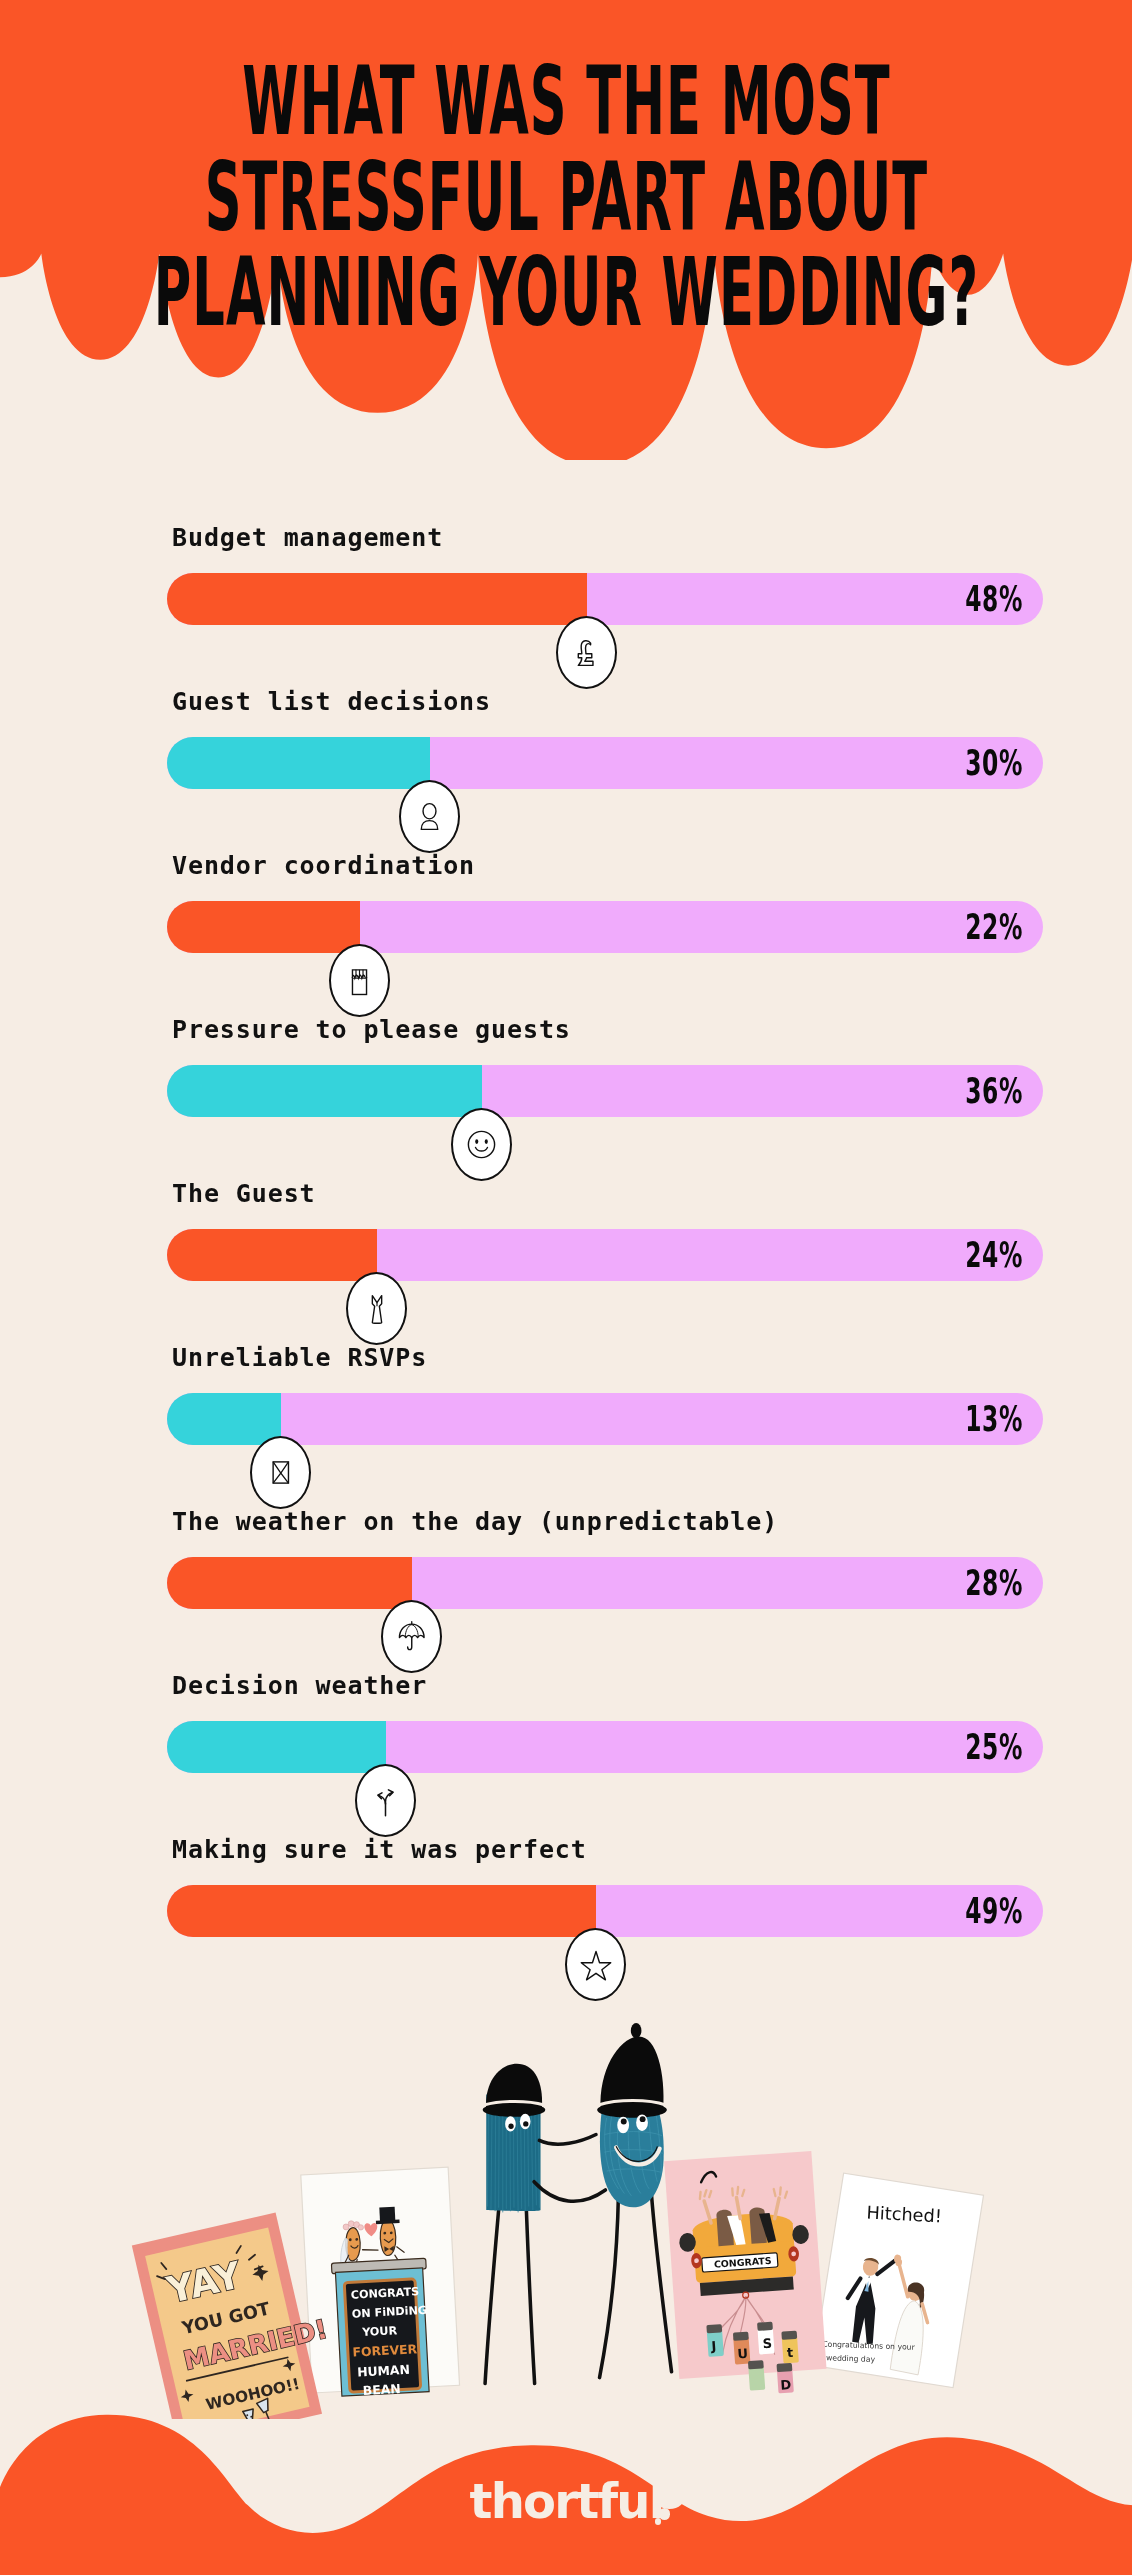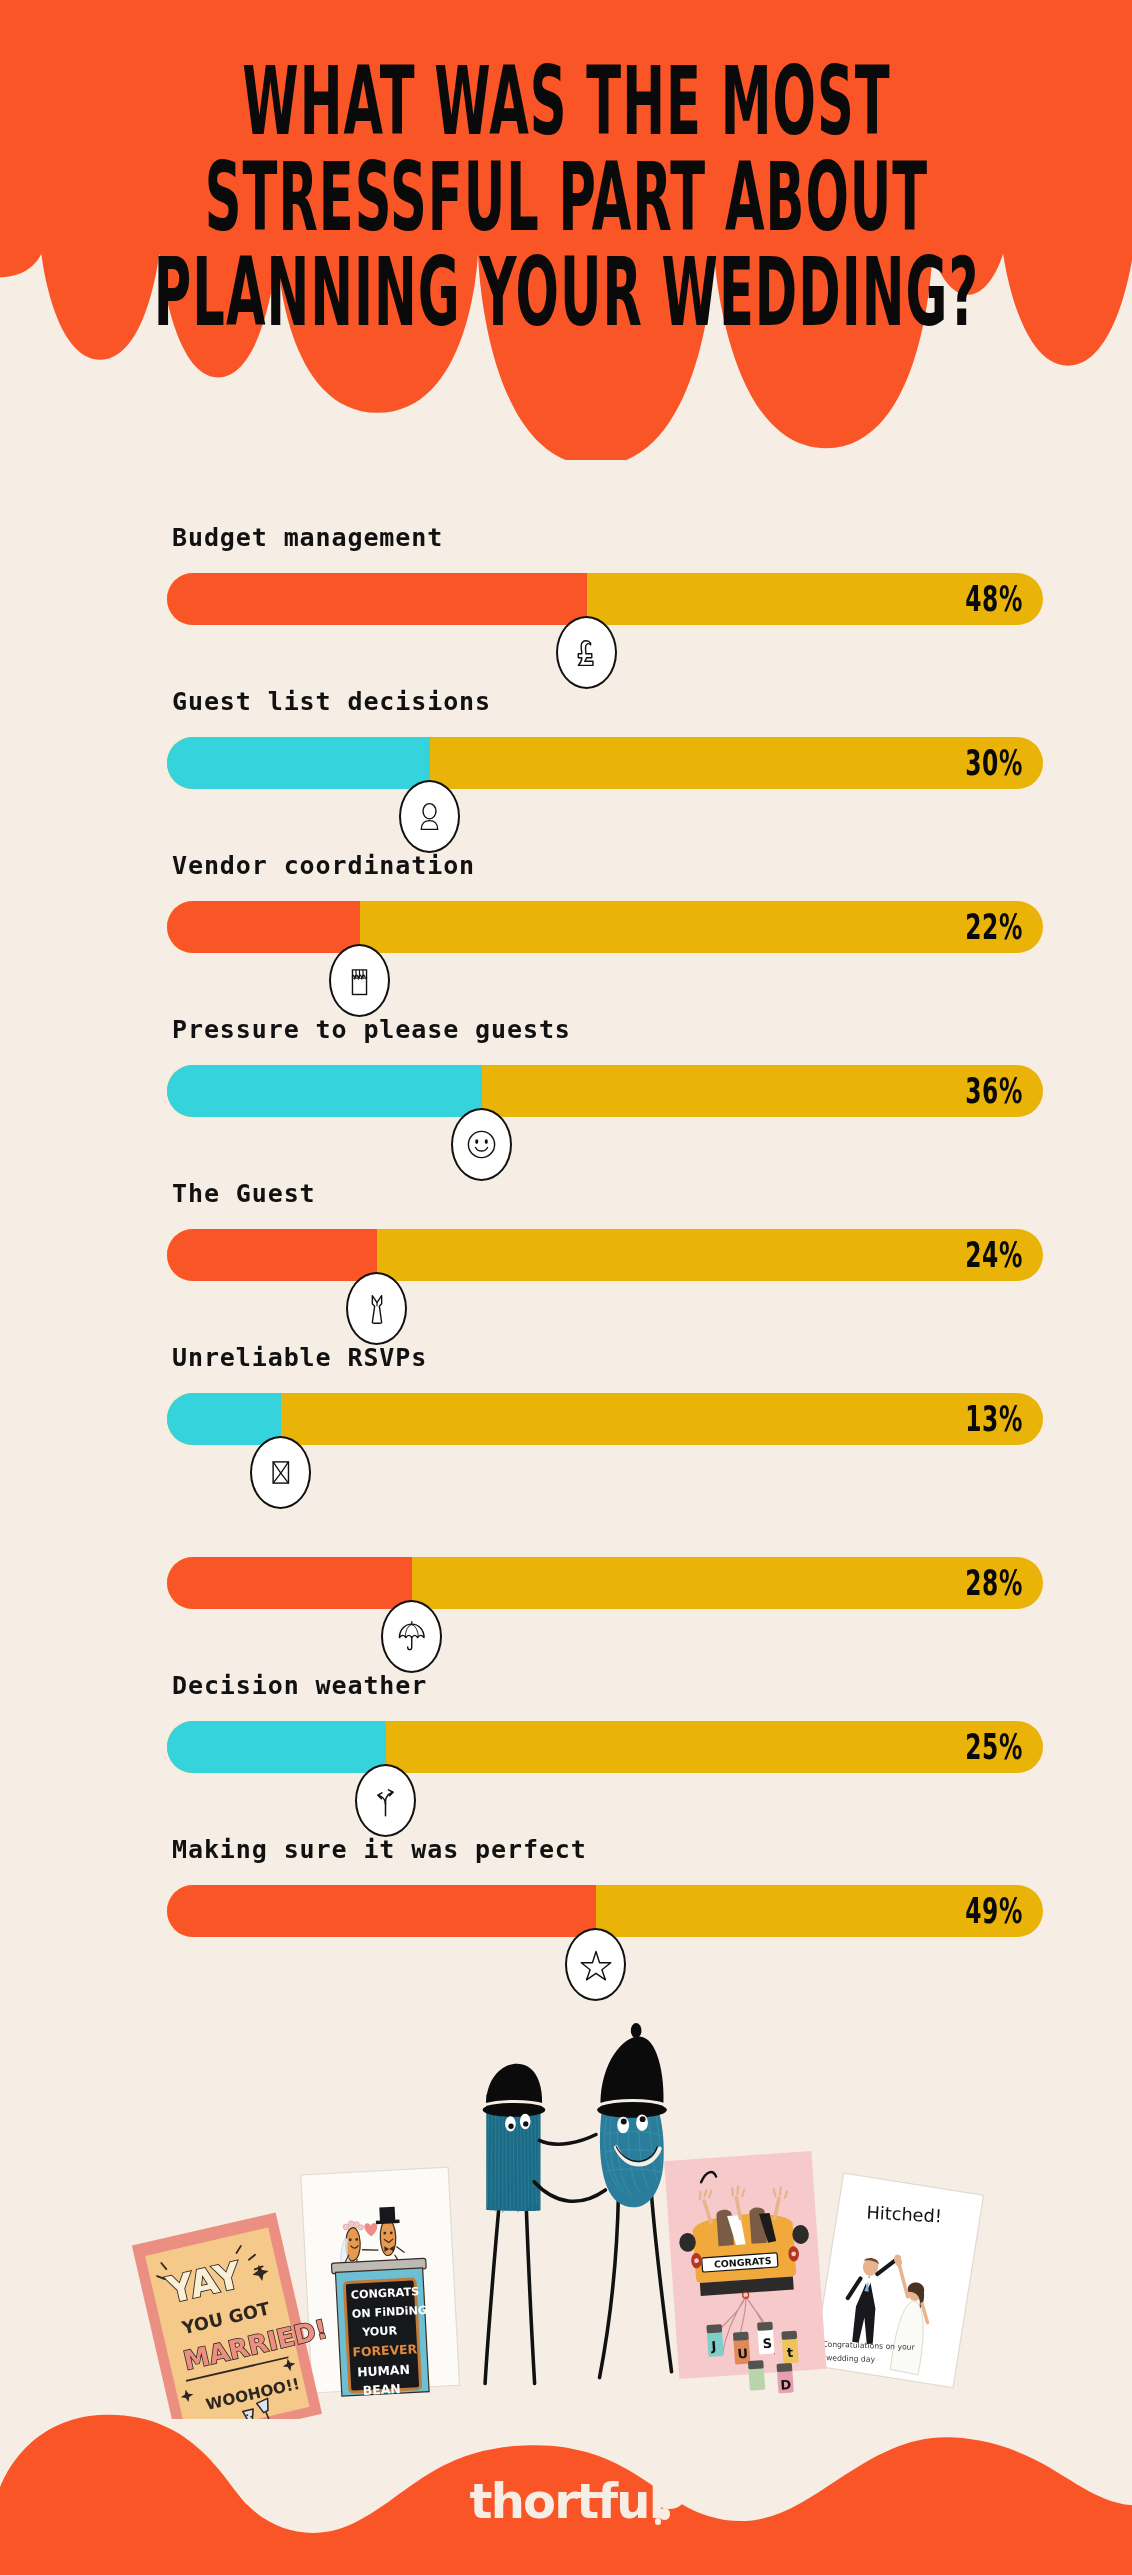--- a/index.html
+++ b/index.html
@@ -47,21 +47,21 @@
     font-weight:700;
     font-size:25px;
     letter-spacing:0.9px;
     color:#111;
     white-space:nowrap;
   }
 
   .bar-track{
     position:absolute; left:130px; top:54px;
     width:876px; height:52px;
-    background:#eab308;
+    background:#f0abfc;
     border-radius:26px;
   }
   .bar-fill{
     position:absolute; left:0; top:0; height:52px;
     border-radius:26px 0 0 26px;
   }
   .fill-orange{ background:#FA5527; }
   .fill-teal{ background:#35D3DB; }
 
   .bar-pct{
@@ -236,20 +236,21 @@
         <svg width="23.6" height="33" viewBox="0 0 40 56">
           <rect x="7" y="10" width="26" height="36" fill="#fff" stroke="#111" stroke-width="2.4"></rect>
           <path d="M7,10 L20,29 L33,10" fill="none" stroke="#111" stroke-width="2.2"></path>
           <path d="M7,46 L20,29 L33,46" fill="none" stroke="#111" stroke-width="2.2"></path>
         </svg>
       </div>
     </div>
   </div>
 
   <div class="bar-row">
+    <div class="bar-label">The weather on the day (unpredictable)</div>
     <div class="bar-track">
       <div class="bar-fill fill-orange" style="width:28%"></div>
       <div class="bar-pct">28%</div>
       <div class="bar-knob" style="left:28%">
         <svg width="29.5" height="34" viewBox="0 0 50 58">
           <path d="M4,30 C4,16 14,7 25,7 C36,7 46,16 46,30
                    C42,25 38,25 35,30 C32,25 28,25 25,30
                    C22,25 18,25 15,30 C12,25 8,25 4,30 Z" fill="#fff" stroke="#111" stroke-width="2.4" stroke-linejoin="round"></path>
           <path d="M25,30 L25,46 C25,52 18,52 18,46" fill="none" stroke="#111" stroke-width="2.4" stroke-linecap="round"></path>
           <path d="M25,7 L25,3" stroke="#111" stroke-width="2.2" stroke-linecap="round"></path>

